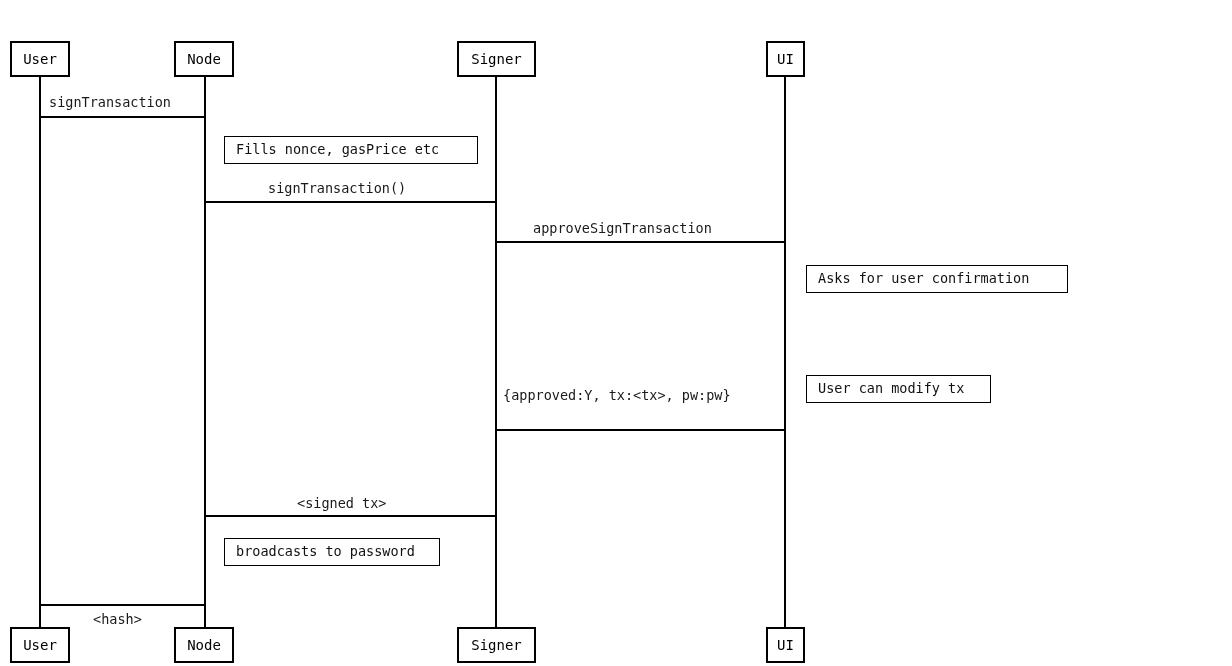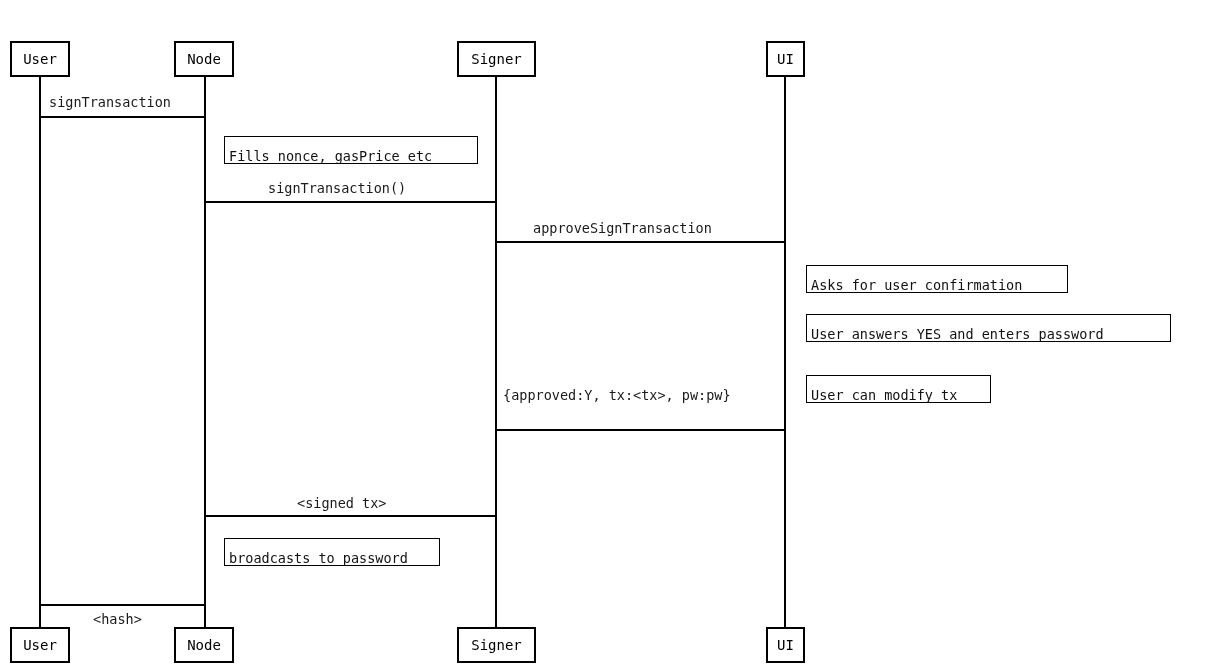--- a/index.html
+++ b/index.html
@@ -55,26 +55,26 @@
     white-space: nowrap;
     color: #1a1a1a;
   }
   
   .note-box {
     position: absolute;
     box-sizing: border-box;
     border: 1.6px solid #000000;
     background: #ffffff;
     display: flex;
-    align-items: flex-end;
+    align-items: center;
     font-size: 13.5px;
     line-height: 1;
     white-space: nowrap;
     overflow: hidden;
-    padding-left: 4px;
+    padding-left: 11px;
     color: #111111;
   }
 </style>
 </head>
 <body>
 
 <div id="diagram">
     <div class="lifeline" style="left: 39px; top: 58px; height: 550px;"></div>
     <div class="lifeline" style="left: 204px; top: 58px; height: 550px;"></div>
     <div class="lifeline" style="left: 495px; top: 58px; height: 550px;"></div>
@@ -114,22 +114,19 @@
     <div class="message-line" style="left: 205px; top: 496px; width: 291px;"></div>
     <div class="message-label" style="left: 297px; top: 478px;">&lt;signed tx&gt;</div>
     <div class="message-line" style="left: 40px; top: 585px; width: 165px;"></div>
     <div class="message-label" style="left: 93px; top: 594px;">&lt;hash&gt;</div>
     <div class="note-box" style="left: 224px; top: 117px; width: 254px; height: 28px;">
       <span>Fills nonce, gasPrice etc</span>
     </div>
     <div class="note-box" style="left: 806px; top: 246px; width: 262px; height: 28px;">
       <span>Asks for user confirmation</span>
     </div>
-    <div class="note-box" style="left: 806px; top: 295px; width: 365px; height: 28px;">
-      <span>User answers YES and enters password</span>
-    </div>
     <div class="note-box" style="left: 806px; top: 356px; width: 185px; height: 28px;">
       <span>User can modify tx</span>
     </div>
     <div class="note-box" style="left: 224px; top: 519px; width: 216px; height: 28px;">
       <span>broadcasts to password</span>
     </div>
   </div>
 
 </body></html>

